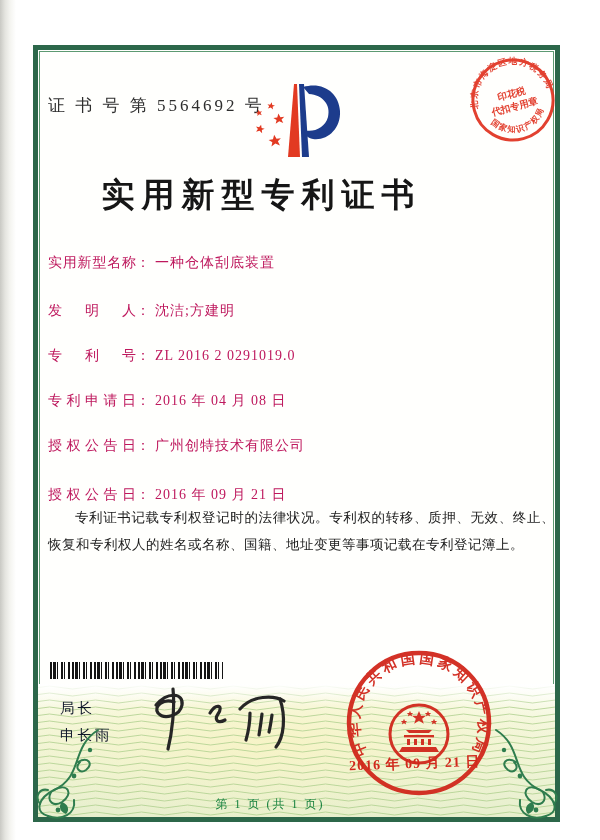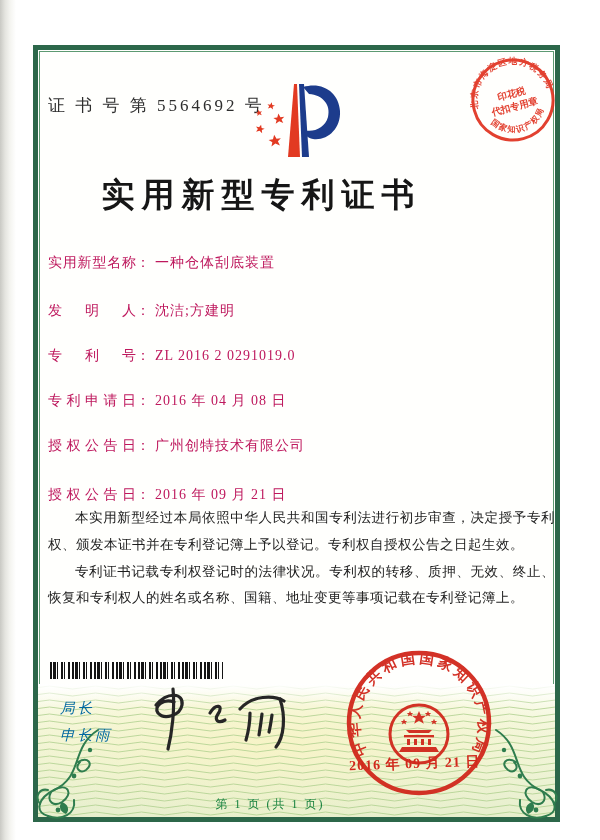--- a/index.html
+++ b/index.html
@@ -34,22 +34,22 @@
 
   .barcode { position:absolute; left:50px; top:662px; width:173px; height:17px;
     background:repeating-linear-gradient(90deg,
       #141414 0 2px, transparent 2px 3px,
       #141414 3px 6px, transparent 6px 7px,
       #141414 7px 8px, transparent 8px 11px,
       #141414 11px 13px, transparent 13px 14px,
       #141414 14px 15px, transparent 15px 18px,
       #141414 18px 20px, transparent 20px 22px); }
 
-  .director { position:absolute; left:60px; top:699px; font-size:14.5px; color:#0369a1; letter-spacing:3px;
-    font-family:"Liberation Sans","DejaVu Sans",sans-serif;font-style:italic; }
+  .director { position:absolute; left:60px; top:699px; font-size:14.5px; color:#0f172a; letter-spacing:3px;
+    font-family:"Liberation Sans","DejaVu Sans",sans-serif; }
   .director div { margin-bottom:8px; }
 
   .signature { position:absolute; left:128px; top:683px; width:180px; height:75px; }
 
   .seal { position:absolute; left:344px; top:648px; width:150px; height:150px; opacity:0.95; }
   .seal-date { position:absolute; left:349px; top:755px; font-size:14px; font-weight:bold;
     color:#d1281c; letter-spacing:1px; transform:rotate(-2deg); white-space:nowrap; }
 
   .tax-stamp { position:absolute; left:468px; top:55px; width:90px; height:90px;
     transform:rotate(-15deg); opacity:0.92; }
@@ -127,21 +127,20 @@
   <span class="field-label">专利申请日</span><span class="field-colon">：</span><span class="field-value">2016 年 04 月 08 日</span>
 </div>
 <div class="field-row" style="top:437px">
   <span class="field-label">授权公告日</span><span class="field-colon">：</span><span class="field-value">广州创特技术有限公司</span>
 </div>
 <div class="field-row" style="top:486px">
   <span class="field-label">授权公告日</span><span class="field-colon">：</span><span class="field-value">2016 年 09 月 21 日</span>
 </div>
 
 <div class="body-text">
-  <p>本实用新型经过本局依照中华人民共和国专利法进行初步审查，决定授予专利权、颁发本证书并在专利登记簿上予以登记。专利权自授权公告之日起生效。</p>
   <p>专利证书记载专利权登记时的法律状况。专利权的转移、质押、无效、终止、恢复和专利权人的姓名或名称、国籍、地址变更等事项记载在专利登记簿上。</p>
 </div>
 
 <div class="barcode"></div>
 
 <div class="director">
   <div>局长</div>
   <div>申长雨</div>
 </div>
 

